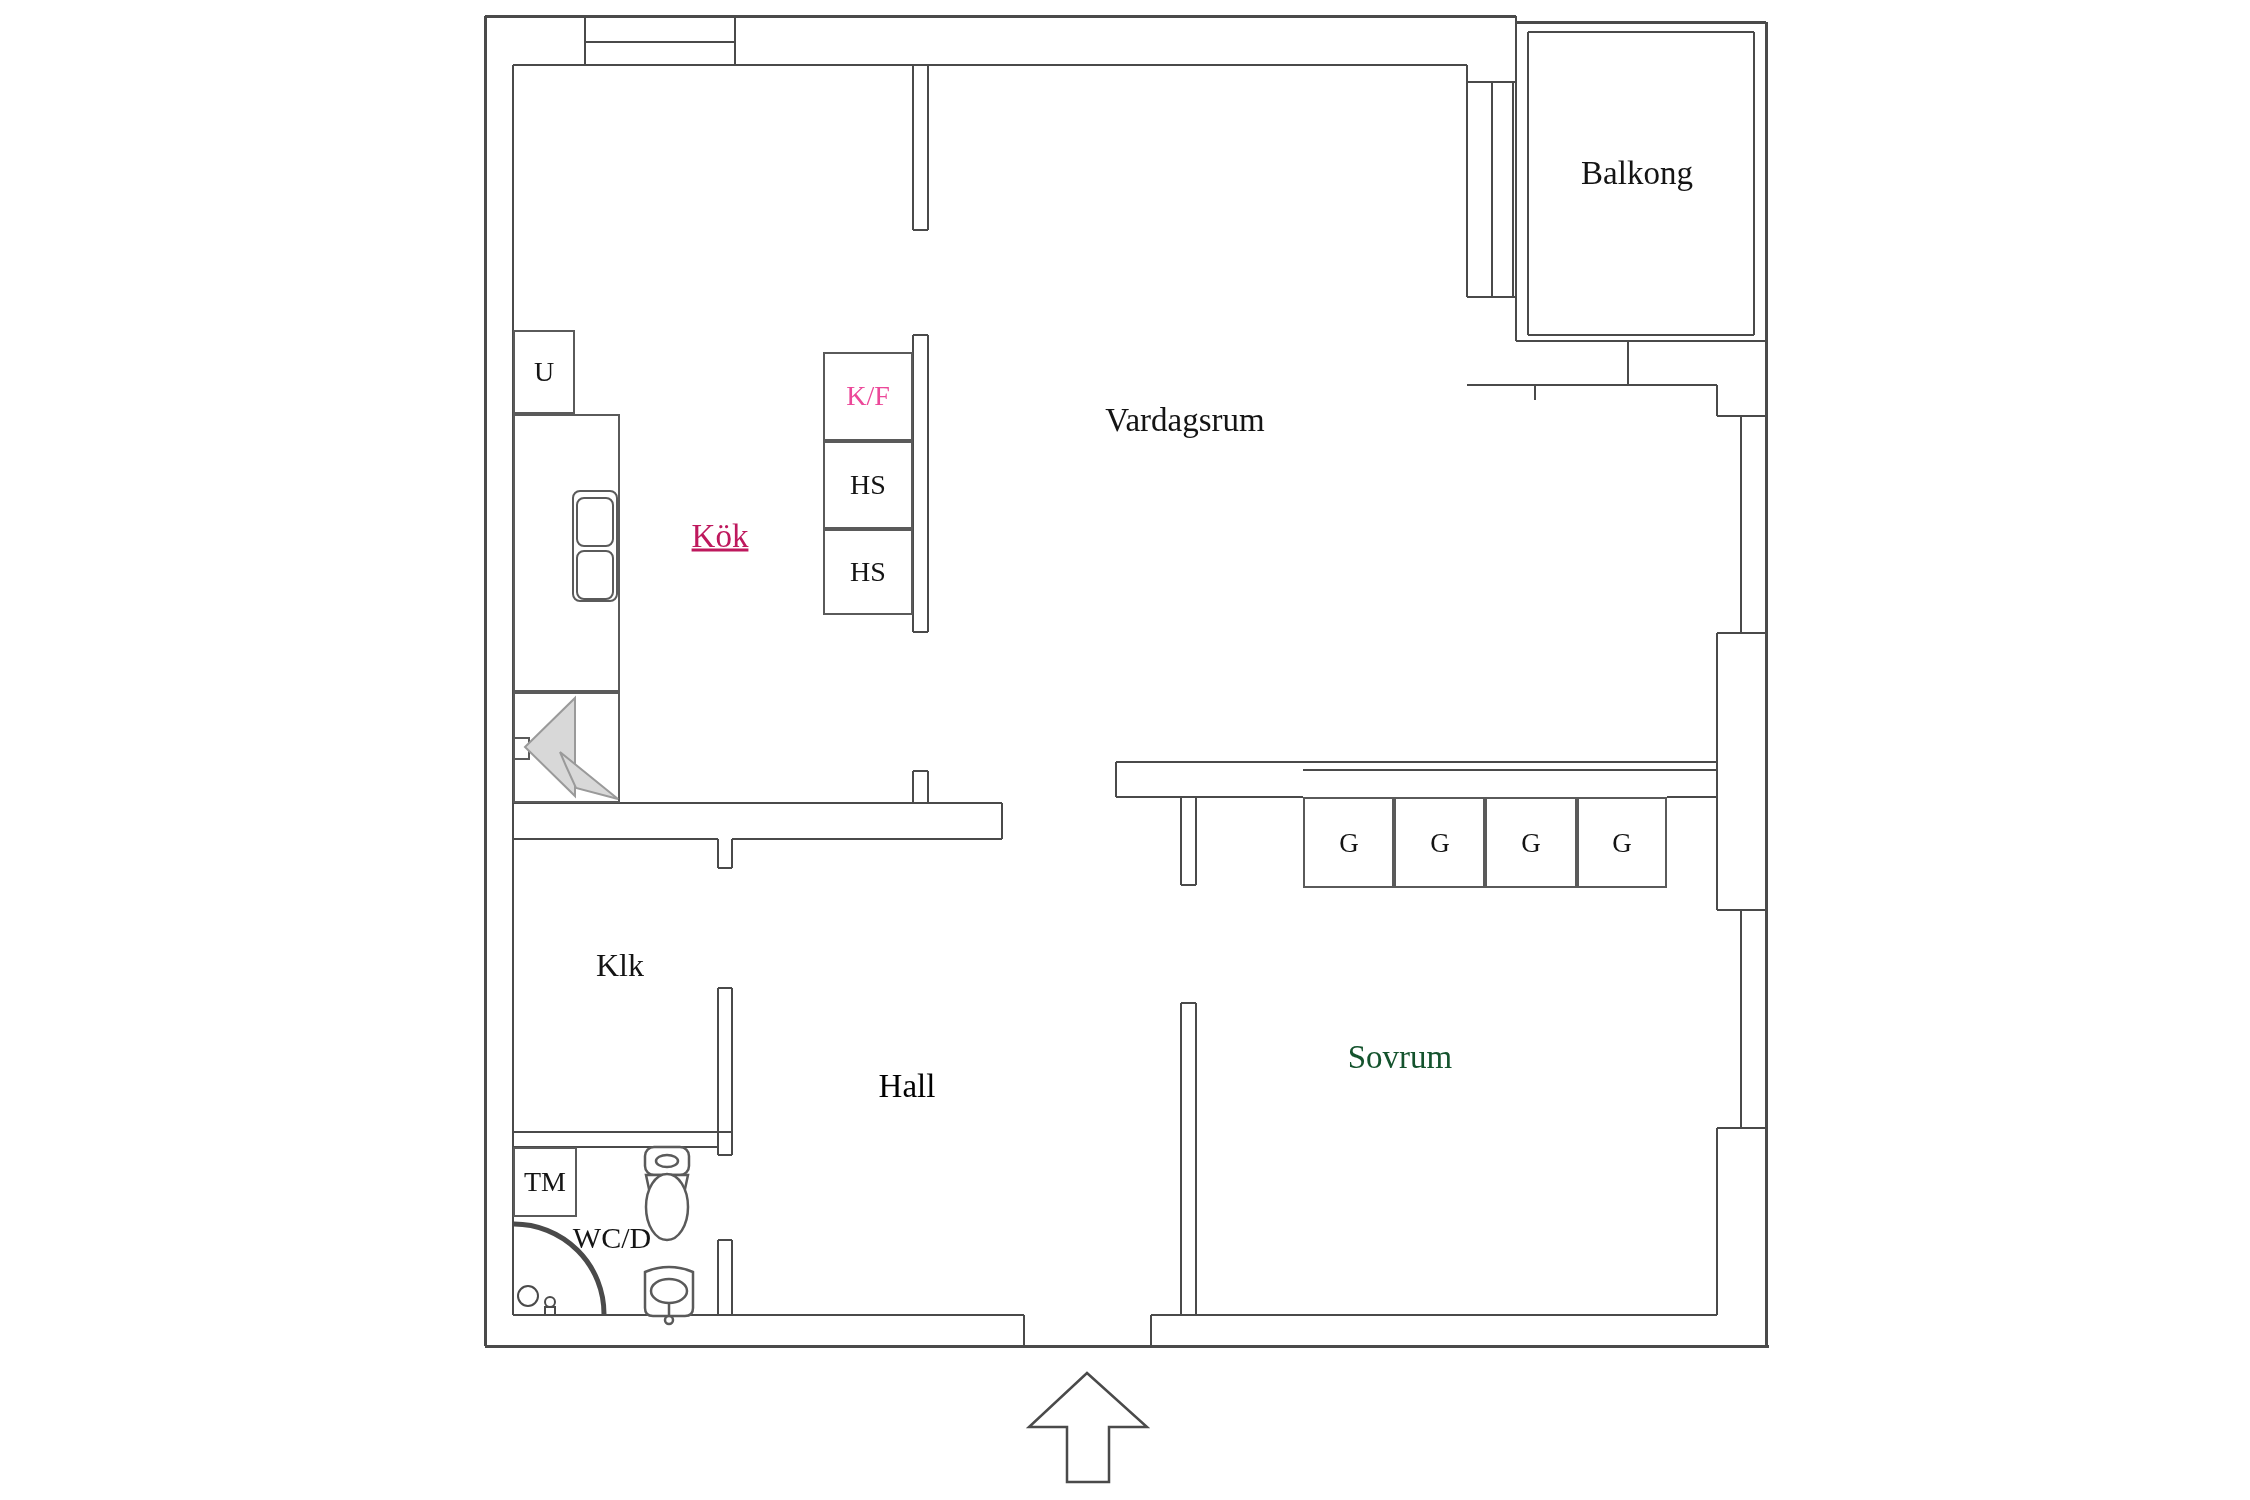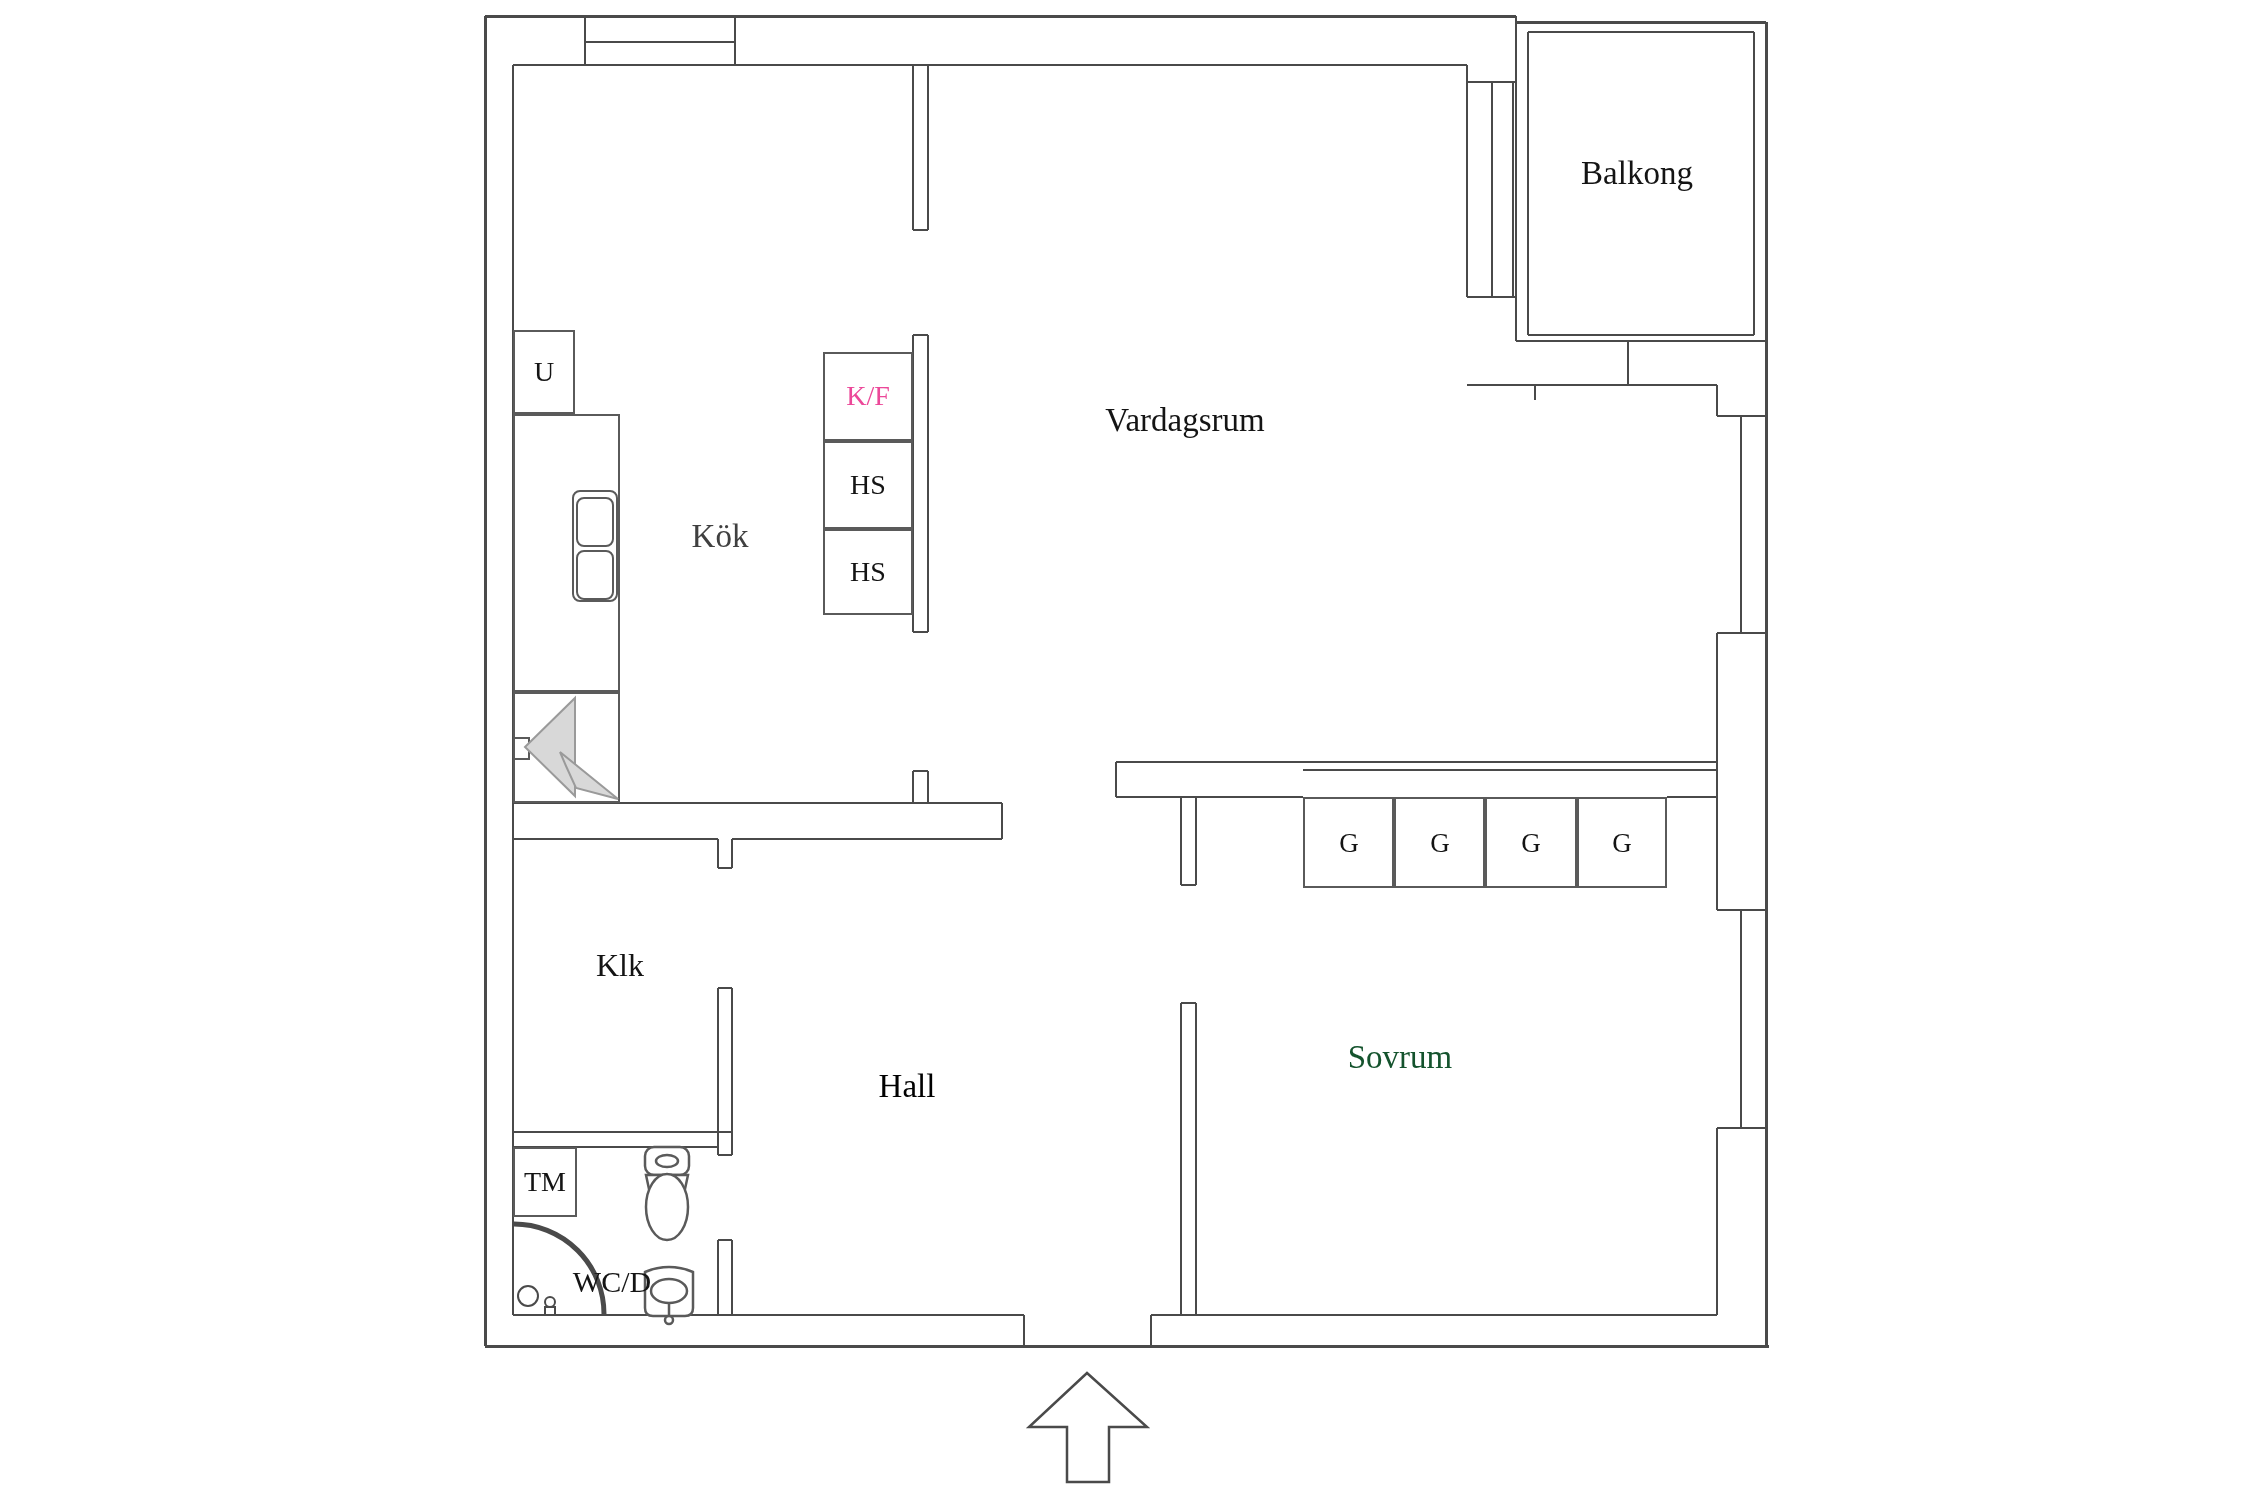--- a/index.html
+++ b/index.html
@@ -138,25 +138,25 @@
         <rect x="545" y="1307" width="10" height="8"></rect>
       </g>
     </g>
 
     <polygon points="1087,1373 1147,1427 1109,1427 1109,1482 1067,1482 1067,1427 1029,1427" fill="#ffffff" stroke="#4a4a4a" stroke-width="2.5"></polygon>
   </svg>
 
   <div id="labels">
       <span class="lbl" style="left: 1637px; top: 173px; font-size: 33px; color: rgb(20, 20, 20);">Balkong</span>
       <span class="lbl" style="left: 1185px; top: 420px; font-size: 33px; color: rgb(20, 20, 20);">Vardagsrum</span>
-      <span class="lbl" style="left: 720px; top: 536px; font-size: 33px; color: #404040;">Kök</span>
+      <span class="lbl" style="left: 720px; top: 536px; font-size: 33px; color: #be185d; text-decoration: underline;">Kök</span>
       <span class="lbl" style="left: 620px; top: 965px; font-size: 32px; color: rgb(20, 20, 20);">Klk</span>
       <span class="lbl" style="left: 907px; top: 1086px; font-size: 33px; color: #000000;">Hall</span>
       <span class="lbl" style="left: 1400px; top: 1057px; font-size: 33px; color: #14532d;">Sovrum</span>
-      <span class="lbl" style="left: 612px; top: 1238px; font-size: 30px; color: rgb(20, 20, 20); margin-top: 44px;">WC/D</span>
+      <span class="lbl" style="left: 612px; top: 1238px; font-size: 30px; color: rgb(20, 20, 20);">WC/D</span>
       <span class="lbl" style="left: 545px; top: 1182px; font-size: 28px; color: rgb(20, 20, 20);">TM</span>
       <span class="lbl" style="left: 544px; top: 372px; font-size: 28px; color: rgb(20, 20, 20);">U</span>
       <span class="lbl" style="left: 868px; top: 396px; font-size: 28px; color: #ec4899;">K/F</span>
       <span class="lbl" style="left: 868px; top: 485px; font-size: 28px; color: rgb(20, 20, 20);">HS</span>
       <span class="lbl" style="left: 868px; top: 572px; font-size: 28px; color: rgb(20, 20, 20);">HS</span>
       <span class="lbl" style="left: 1349px; top: 843px; font-size: 27px; color: rgb(20, 20, 20);">G</span>
       <span class="lbl" style="left: 1440px; top: 843px; font-size: 27px; color: rgb(20, 20, 20);">G</span>
       <span class="lbl" style="left: 1531px; top: 843px; font-size: 27px; color: rgb(20, 20, 20);">G</span>
       <span class="lbl" style="left: 1622px; top: 843px; font-size: 27px; color: rgb(20, 20, 20);">G</span>
     </div>

